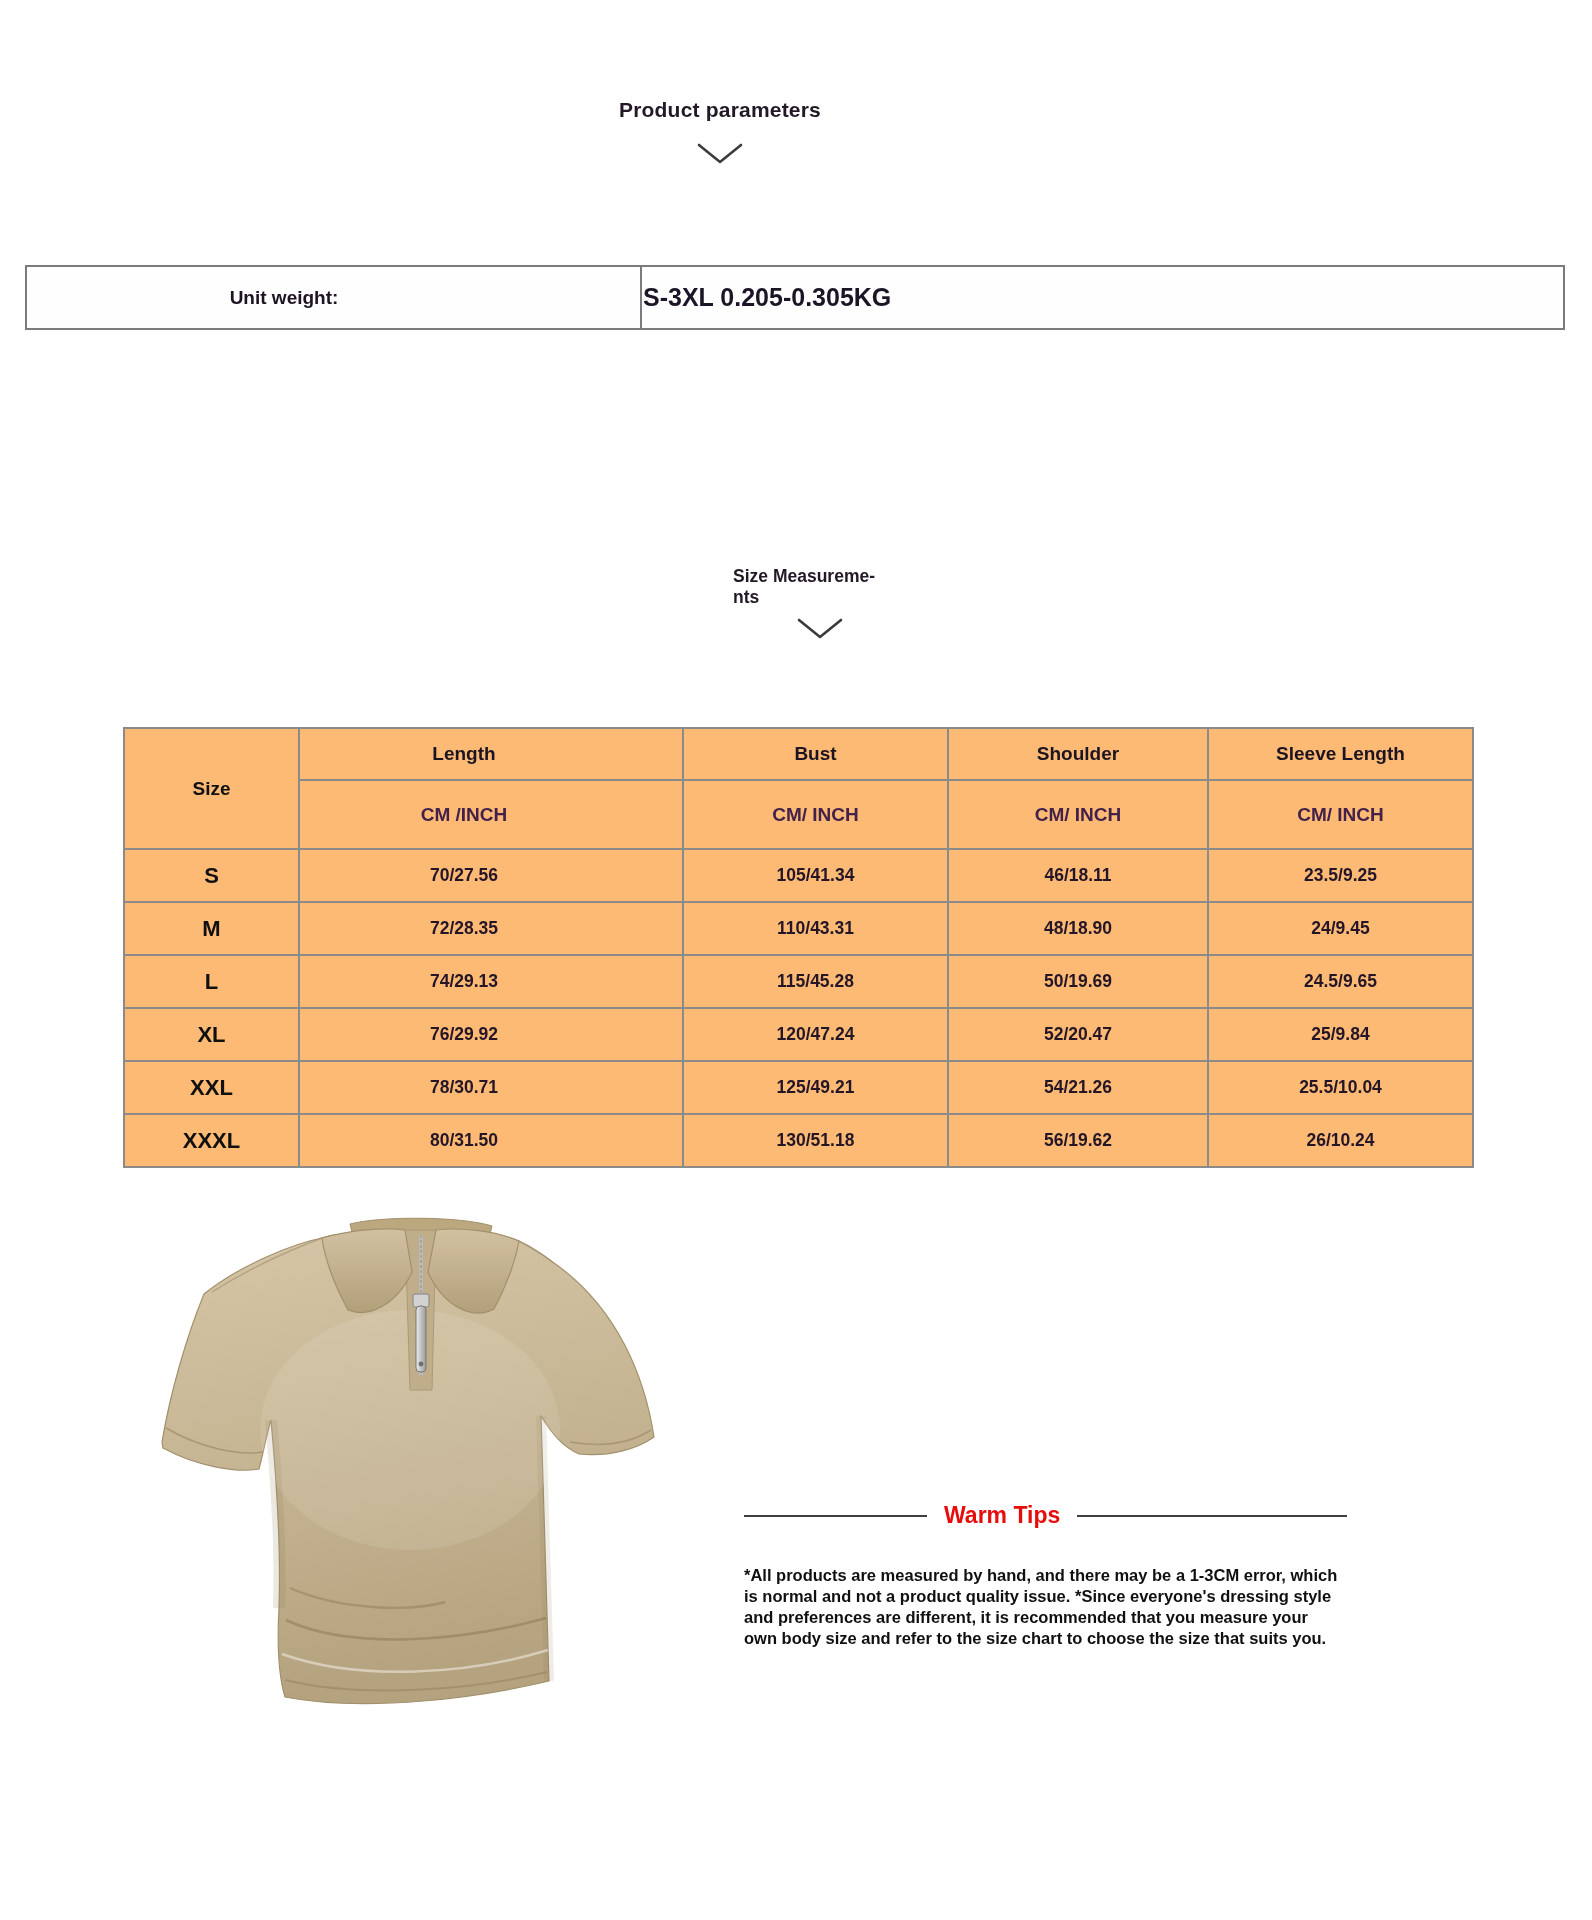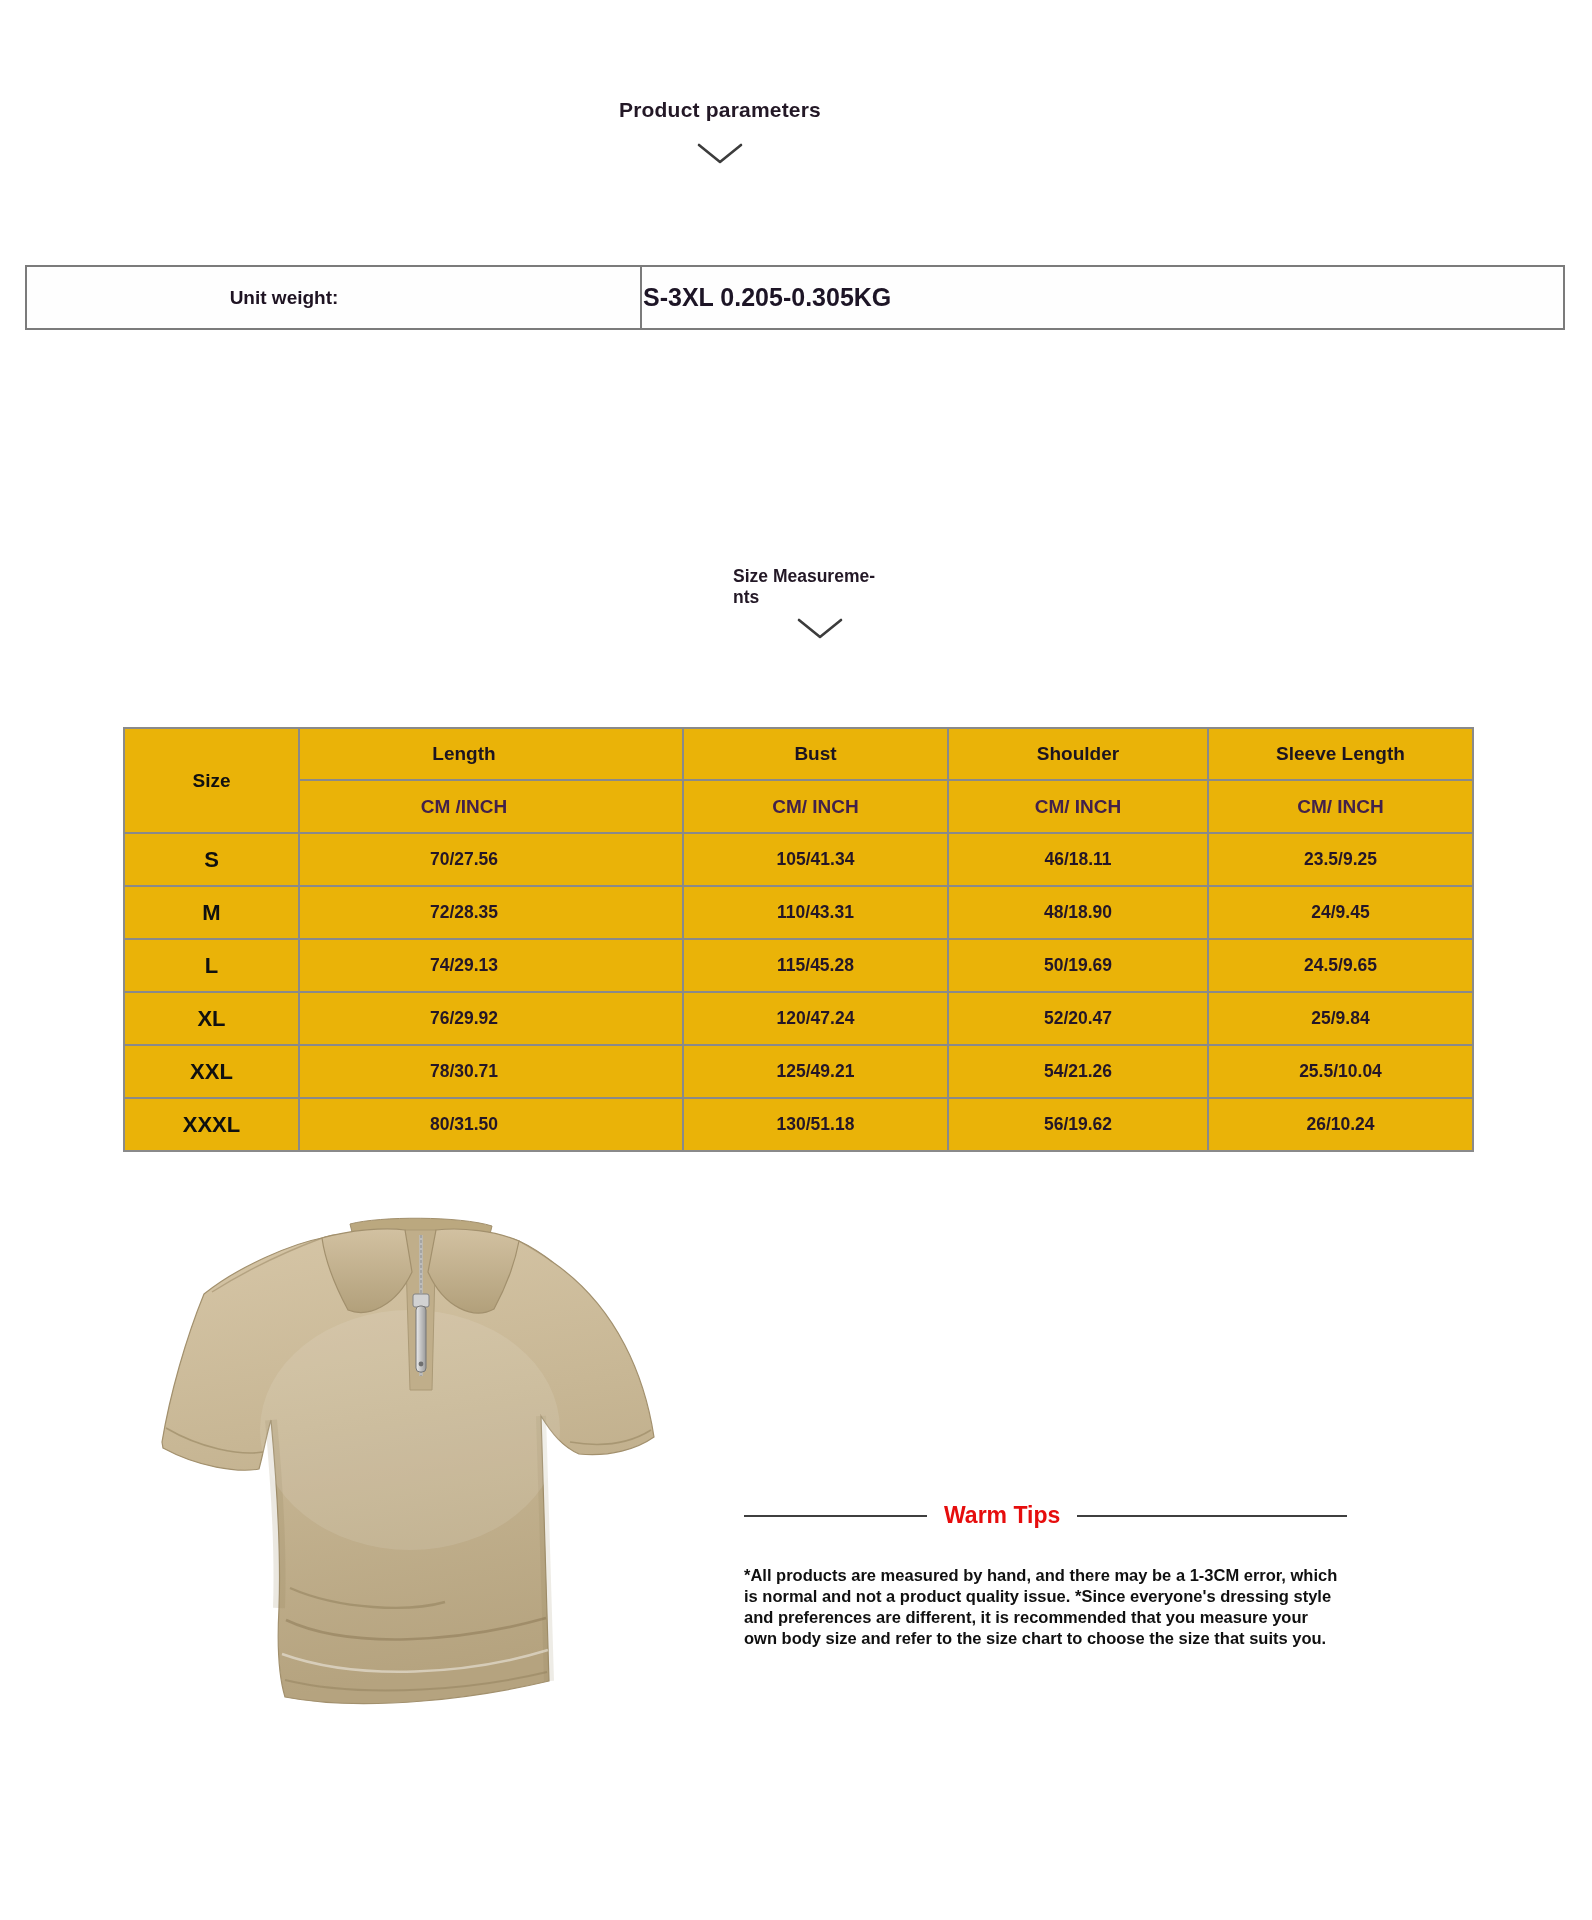--- a/index.html
+++ b/index.html
@@ -50,24 +50,24 @@
   .param-table tr.pr1 td.p-value{font-size:18px;font-weight:bold;color:#2a1c2e;}
   .param-table tr.pr2 td.p-value{font-size:30px;font-weight:bold;color:#0d0d0d;}
 
   
   .size-table{
     position:absolute;left:123px;top:727px;width:1349px;
   }
   .size-table td,.size-table th{
     border:2px solid #8a8a8a;
     vertical-align:middle;text-align:center;
-    background:#eab308;
+    background:#fdba74;
   }
   .size-table tr.hr1{height:52px;}
-  .size-table tr.hr2{height:53px;}
+  .size-table tr.hr2{height:69px;}
   .size-table tr.dr{height:53px;}
   .size-table th.h-col{font-size:19px;font-weight:bold;color:#1c1420;}
   .size-table th.h-size{font-size:19px;font-weight:bold;color:#101010;}
   .size-table td.u-cell{font-size:19px;font-weight:bold;color:#42214a;}
   .size-table td.s-cell{font-size:22px;font-weight:bold;color:#101010;}
   .size-table td.m-cell{font-size:17.5px;font-weight:bold;color:#241627;}
   .size-table .col-length{padding-right:55px;}
 
   
   .warm-tips{position:absolute;left:744px;top:1502px;width:700px;}

